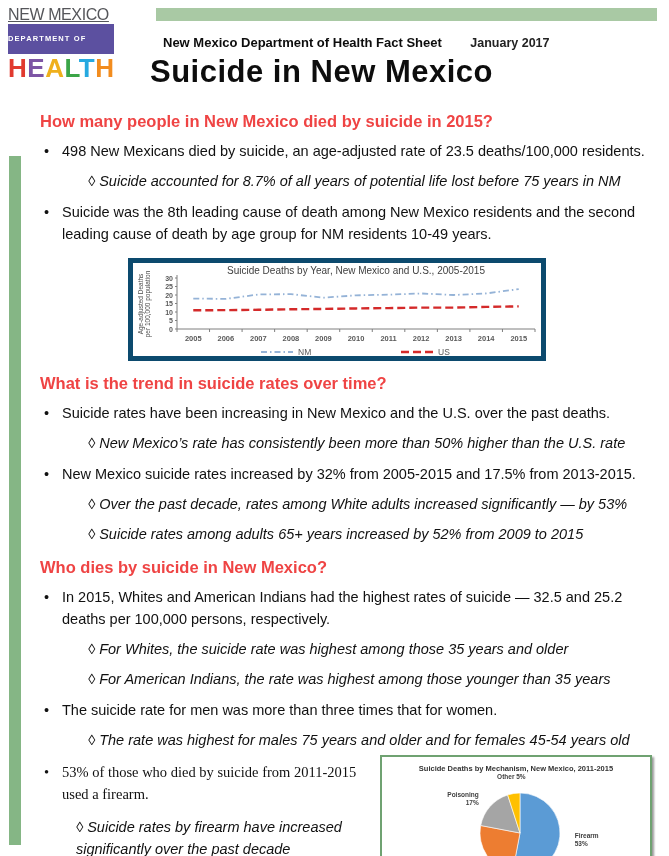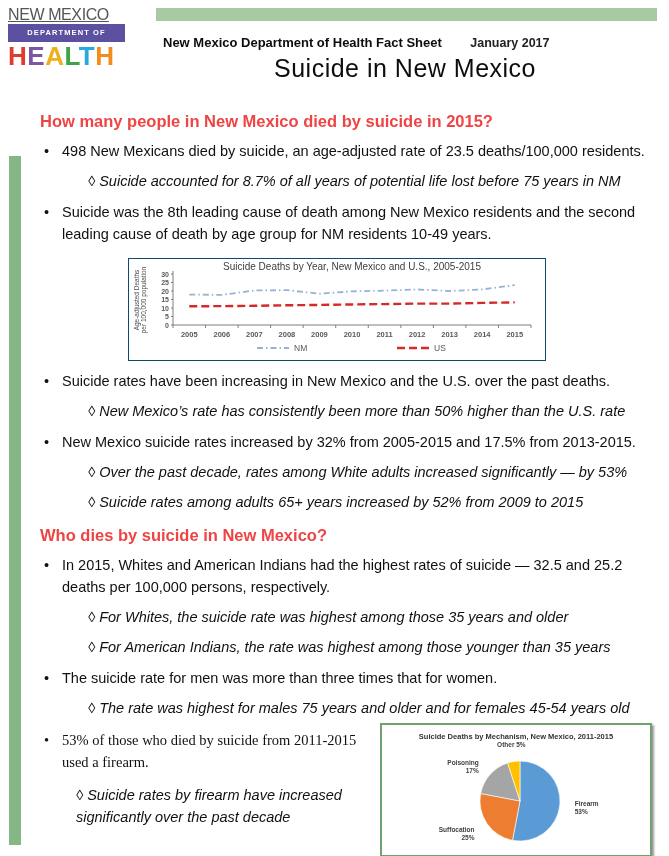--- a/index.html
+++ b/index.html
@@ -6,37 +6,37 @@
   body{
     width:669px;height:856px;position:relative;background:#ffffff;
     font-family:"Liberation Sans", sans-serif;color:#111;overflow:hidden;
   }
   .top-bar{position:absolute;left:156px;top:8px;width:501px;height:13px;background:#a9c9a4;}
   .left-bar{position:absolute;left:9px;top:156px;width:12px;height:689px;background:#85b685;}
 
   .logo{position:absolute;left:8px;top:7px;width:100px;line-height:1;}
   .logo-nm{font-size:16px;color:#55565a;letter-spacing:-0.4px;white-space:nowrap;text-decoration:underline;}
   .logo-dept{margin-top:1px;background:#5c50a0;color:#fff;font-size:7.5px;font-weight:bold;
-    letter-spacing:1.1px;text-align:center;padding:5px 0;width:117px;}
+    letter-spacing:1.1px;padding:11px 0;width:106px;}
   .logo-health{font-size:26px;font-weight:bold;letter-spacing:0.5px;margin-top:1px;white-space:nowrap;}
 
   .header-row{position:absolute;left:163px;top:33px;white-space:nowrap;}
   .fact-title{font-size:13px;font-weight:bold;color:#0d0d0d;}
   .date{font-size:12.5px;color:#222;margin-left:24px;font-weight:bold;}
 
-  .main-title{position:absolute;left:150px;top:54px;width:510px;text-align:center;
-    font-size:25px;font-weight:normal;color:#0d0d0d;letter-spacing:0.5px;}
+  .main-title{position:absolute;left:150px;top:54px;width:510px;
+    font-size:31px;font-weight:bold;color:#0d0d0d;letter-spacing:0.5px;}
 
   .content{position:absolute;left:40px;top:99px;width:612px;}
   .section-heading{font-size:16.5px;font-weight:bold;color:#ef4444;margin:13px 0 1px 0;}
   .bullet-item{position:relative;padding-left:22px;margin-top:9px;font-size:14.5px;line-height:22px;}
   .bullet-item::before{content:"\2022";position:absolute;left:4px;top:0;}
   .sub-item{padding-left:48px;margin-top:8px;font-size:14.5px;font-style:italic;line-height:22px;}
 
-  .chart-box{margin:13px 0 4px 88px;width:418px;height:103px;border:1px solid #0c4a6e;
+  .chart-box{margin:13px 0 4px 88px;width:418px;height:103px;border:5px solid #0c4a6e;
     background:#fff;box-sizing:border-box;}
 
   .bottom-row{display:flex;margin-top:10px;align-items:flex-start;}
   .bottom-left{width:352px;}
   .bottom-left .bullet-item{margin-top:0;font-family:Liberation Serif, serif;}
   .bottom-left .sub-item{padding-left:36px;margin-top:11px;}
   .pie-box{width:272px;height:134px;border:2px solid #6fa271;background:#fff;
     box-sizing:border-box;box-shadow:2px 2px 2px #9a9a9a;margin-top:-6px;}
 </style>
 </head>
@@ -110,20 +110,21 @@
         <line x1="402" y1="66" x2="402" y2="69" stroke="#7f7f7f" stroke-width="1"></line>
         <polyline points="60.27272727272727,35.57000000000001 92.81818181818181,35.91 125.36363636363636,31.490000000000002 157.9090909090909,31.15 190.45454545454547,34.72 223,32.339999999999996 255.54545454545453,31.659999999999997 288.0909090909091,30.47 320.6363636363636,32 353.1818181818182,30.47 385.72727272727275,26.049999999999997" fill="none" stroke="#95b3d7" stroke-width="1.8" stroke-dasharray="6 3 1.5 3"></polyline>
         <polyline points="60.27272727272727,47.3 92.81818181818181,47.129999999999995 125.36363636363636,46.79 157.9090909090909,46.28 190.45454545454547,45.94 223,45.43 255.54545454545453,45.09 288.0909090909091,44.58 320.6363636363636,44.58 353.1818181818182,43.9 385.72727272727275,43.39" fill="none" stroke="#d42a2a" stroke-width="2.4" stroke-dasharray="8 4"></polyline>
         <line x1="128" y1="89" x2="160" y2="89" stroke="#95b3d7" stroke-width="1.8" stroke-dasharray="6 3 1.5 3"></line>
         <text x="165" y="92" font-size="8.5px" fill="#595959">NM</text>
         <line x1="268" y1="89" x2="300" y2="89" stroke="#d42a2a" stroke-width="2.4" stroke-dasharray="8 4"></line>
         <text x="305" y="92" font-size="8.5px" fill="#595959">US</text>
       </svg>
   </div>
 
+  <div class="section-heading">What is the trend in suicide rates over time?</div>
   <div class="bullet-item">Suicide rates have been increasing in New Mexico and the U.S. over the past deaths.</div>
   <div class="sub-item">◊ New Mexico’s rate has consistently been more than 50% higher than the U.S. rate</div>
   <div class="bullet-item">New Mexico suicide rates increased by 32% from 2005-2015 and 17.5% from 2013-2015.</div>
   <div class="sub-item">◊ Over the past decade, rates among White adults increased significantly — by 53%</div>
   <div class="sub-item">◊ Suicide rates among adults 65+ years increased by 52% from 2009 to 2015</div>
 
   <div class="section-heading">Who dies by suicide in New Mexico?</div>
   <div class="bullet-item">In 2015, Whites and American Indians had the highest rates of suicide — 32.5 and 25.2 deaths per 100,000 persons, respectively.</div>
   <div class="sub-item">◊ For Whites, the suicide rate was highest among those 35 years and older</div>
   <div class="sub-item">◊ For American Indians, the rate was highest among those younger than 35 years</div>

